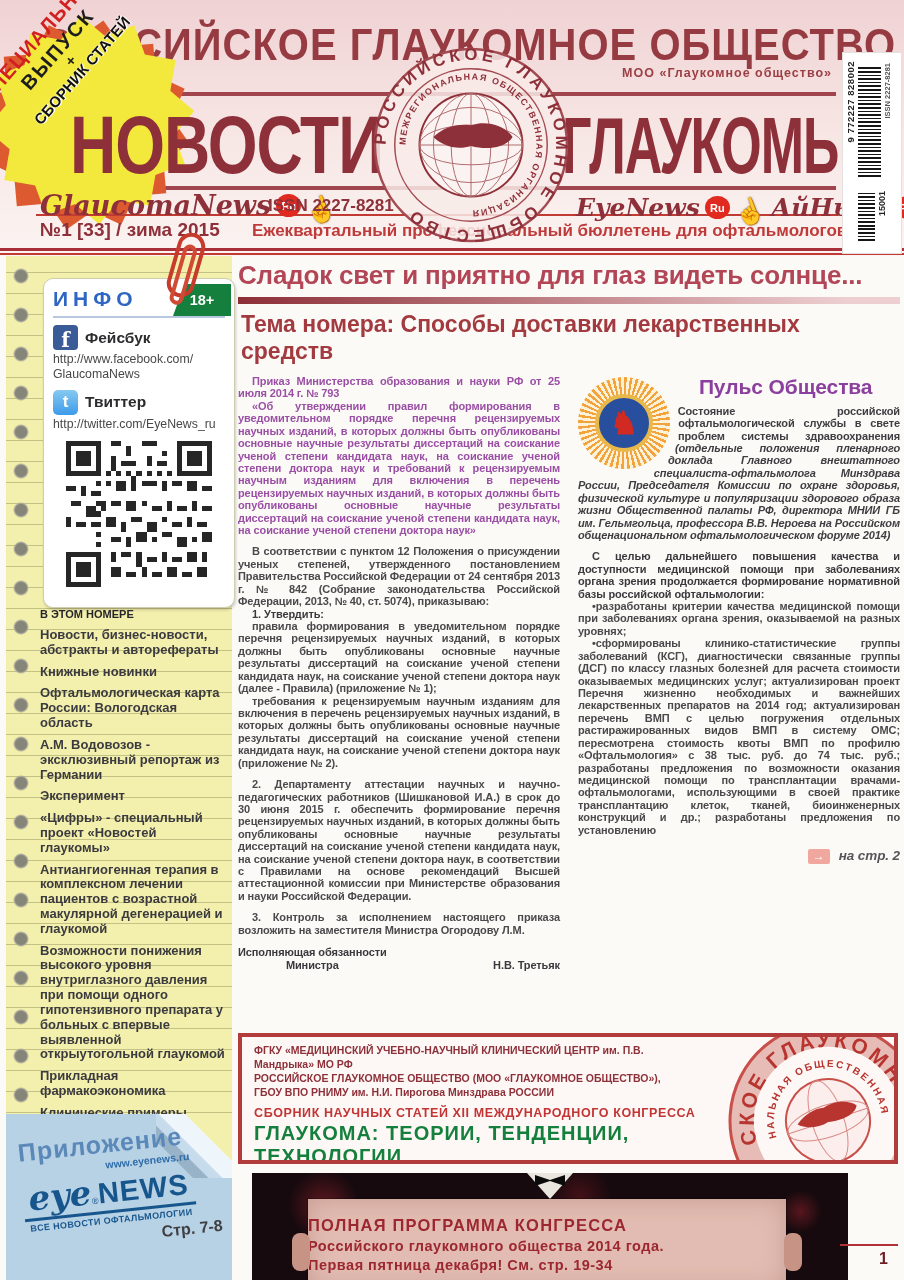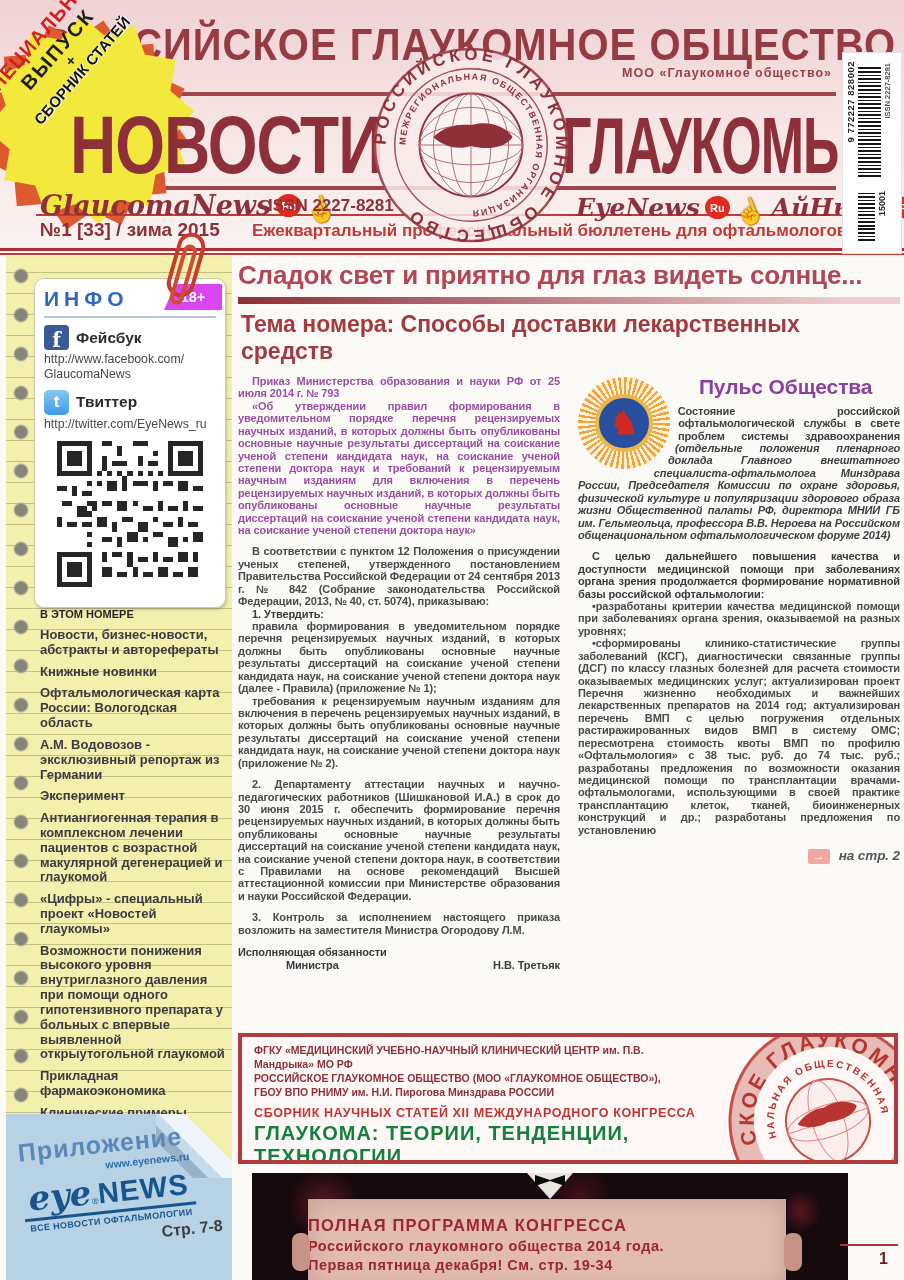--- a/index.html
+++ b/index.html
@@ -56,25 +56,25 @@
 
   
   .sb{position:absolute;left:6px;top:256px;width:226px;bottom:0;background:#f3efad;
       background-image:repeating-linear-gradient(0deg,rgba(0,0,0,0) 0 20px,rgba(150,148,92,.5) 20px 21px)}
   .holes{position:absolute;left:0;top:0;bottom:0;width:30px;
          background-image:radial-gradient(circle at 15px 20px,#85857a 5.5px,#a8a799 6.5px,rgba(0,0,0,0) 8px);
          background-size:30px 39px;background-repeat:repeat-y}
   .pclip{position:absolute;right:32px;top:-24px;width:28px;height:66px;transform:rotate(16deg);z-index:9}
   .pc1{position:absolute;inset:0;border:4px solid #c63b2b;border-radius:14px}
   .pc2{position:absolute;left:7px;top:12px;right:7px;bottom:-8px;border:4px solid #d14a35;border-radius:10px}
-  .card{position:absolute;left:28px;top:22px;width:172px;height:314px;background:#fff;
+  .card{position:absolute;left:37px;top:22px;width:172px;height:314px;background:#fff;
         border:1px solid #cfcdb0;border-radius:10px;box-shadow:1px 2px 3px rgba(0,0,0,.18);padding:8px 9px 6px;z-index:2}
   .cardHead{position:relative;border-bottom:2px solid #b9c7de;padding-bottom:5px;margin-bottom:7px}
   .info{color:#2f66c4;font-weight:bold;font-size:21px;letter-spacing:5px}
-  .age{position:absolute;right:-6px;top:-3px;width:58px;height:26px;background:#d946ef;color:#fff;
+  .age{position:absolute;right:-6px;top:-3px;width:58px;height:32px;background:#15803d;color:#fff;
        font-weight:bold;font-size:14.5px;display:flex;align-items:center;justify-content:center;
        clip-path:polygon(20% 0,100% 0,100% 100%,0 100%)}
   .srow{display:flex;align-items:center;gap:7px;margin:7px 0 2px}
   .fbIc{width:25px;height:25px;border-radius:4px;background:#3a5a98;color:#fff;
         font-family:"DejaVu Serif",serif;font-weight:bold;font-size:20px;display:flex;
         align-items:flex-end;justify-content:center;line-height:.95}
   .twIc{width:25px;height:25px;border-radius:5px;background:linear-gradient(180deg,#86c9f1,#3d9be9);
         color:#fff;font-weight:bold;font-size:17px;display:flex;align-items:center;justify-content:center}
   .sLab{font-weight:bold;font-size:15.5px;color:#2c2c2e}
   .sUrl{font-size:12.3px;color:#48484b;white-space:pre-line;line-height:1.25}
@@ -291,22 +291,22 @@
     </div>
 
     <div class="toc">
       <div class="tocT">В ЭТОМ НОМЕРЕ</div>
       <ul>
         <li>Новости, бизнес-новости, абстракты и авторефераты</li>
         <li>Книжные новинки</li>
         <li>Офтальмологическая карта России: Вологодская область</li>
         <li>А.М. Водовозов - эксклюзивный репортаж из Германии</li>
         <li>Эксперимент</li>
+        <li>«Цифры» - специальный проект «Новостей глаукомы»</li>
         <li>Антиангиогенная терапия в комплексном лечении пациентов с возрастной макулярной дегенерацией и глаукомой</li>
-        <li>«Цифры» - специальный проект «Новостей глаукомы»</li>
         <li>Возможности понижения высокого уровня внутриглазного давления при помощи одного гипотензивного препарата у больных с впервые выявленной открыутогольной глаукомой</li>
         <li>Прикладная фармакоэкономика</li>
         <li>Клинические примеры врожденного гидрофтальма</li>
         <li>Осенние профессиональные мероприятия офтальмологов в России -  отчеты, презентации, итоги</li>
       </ul>
     </div>
 
     <div class="supp">
       <div class="curl"></div>
       <div class="suppIn">

